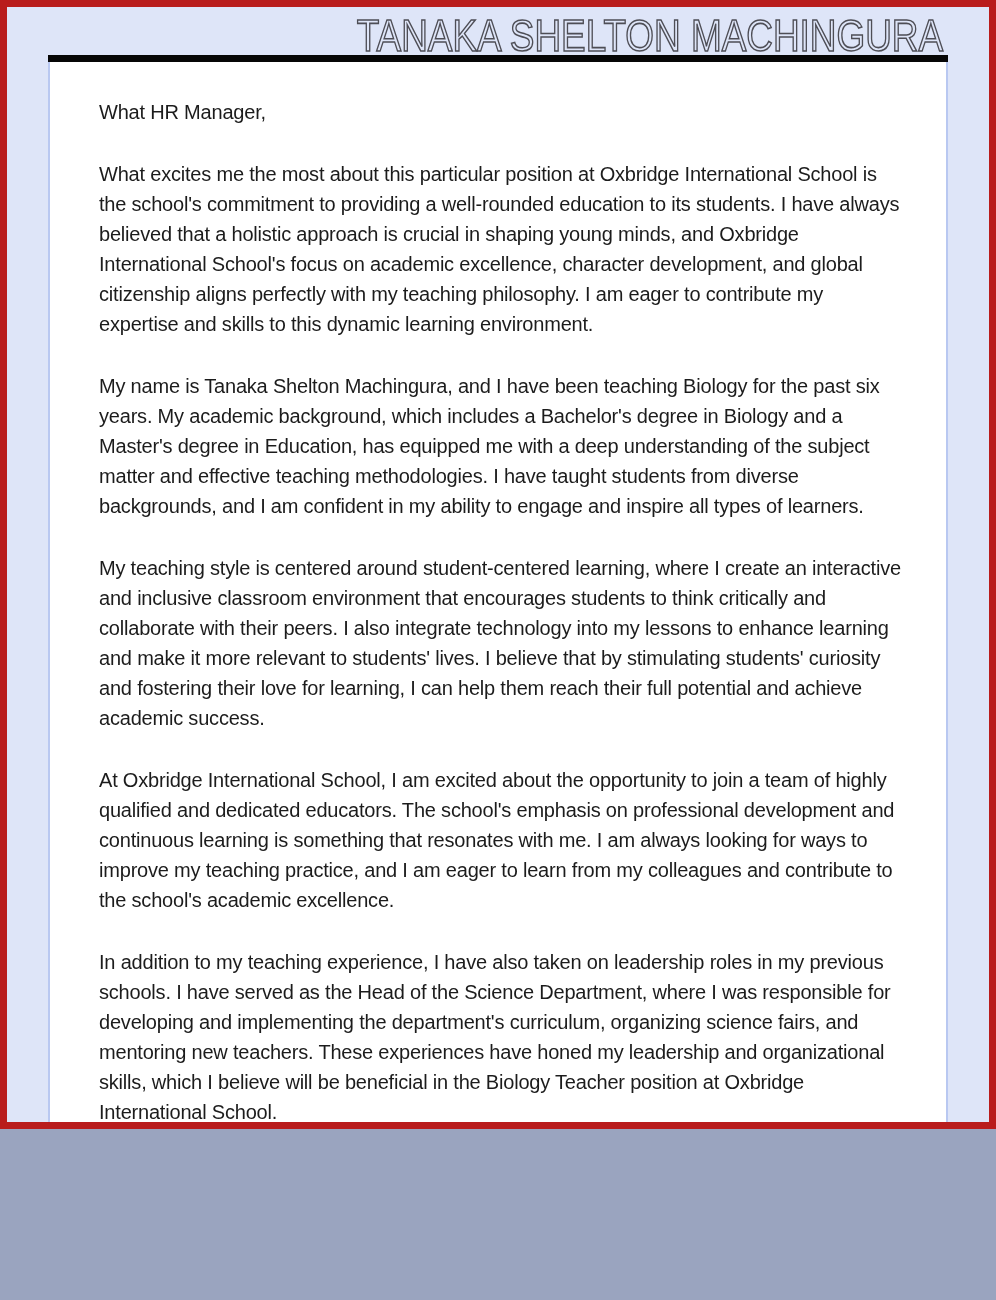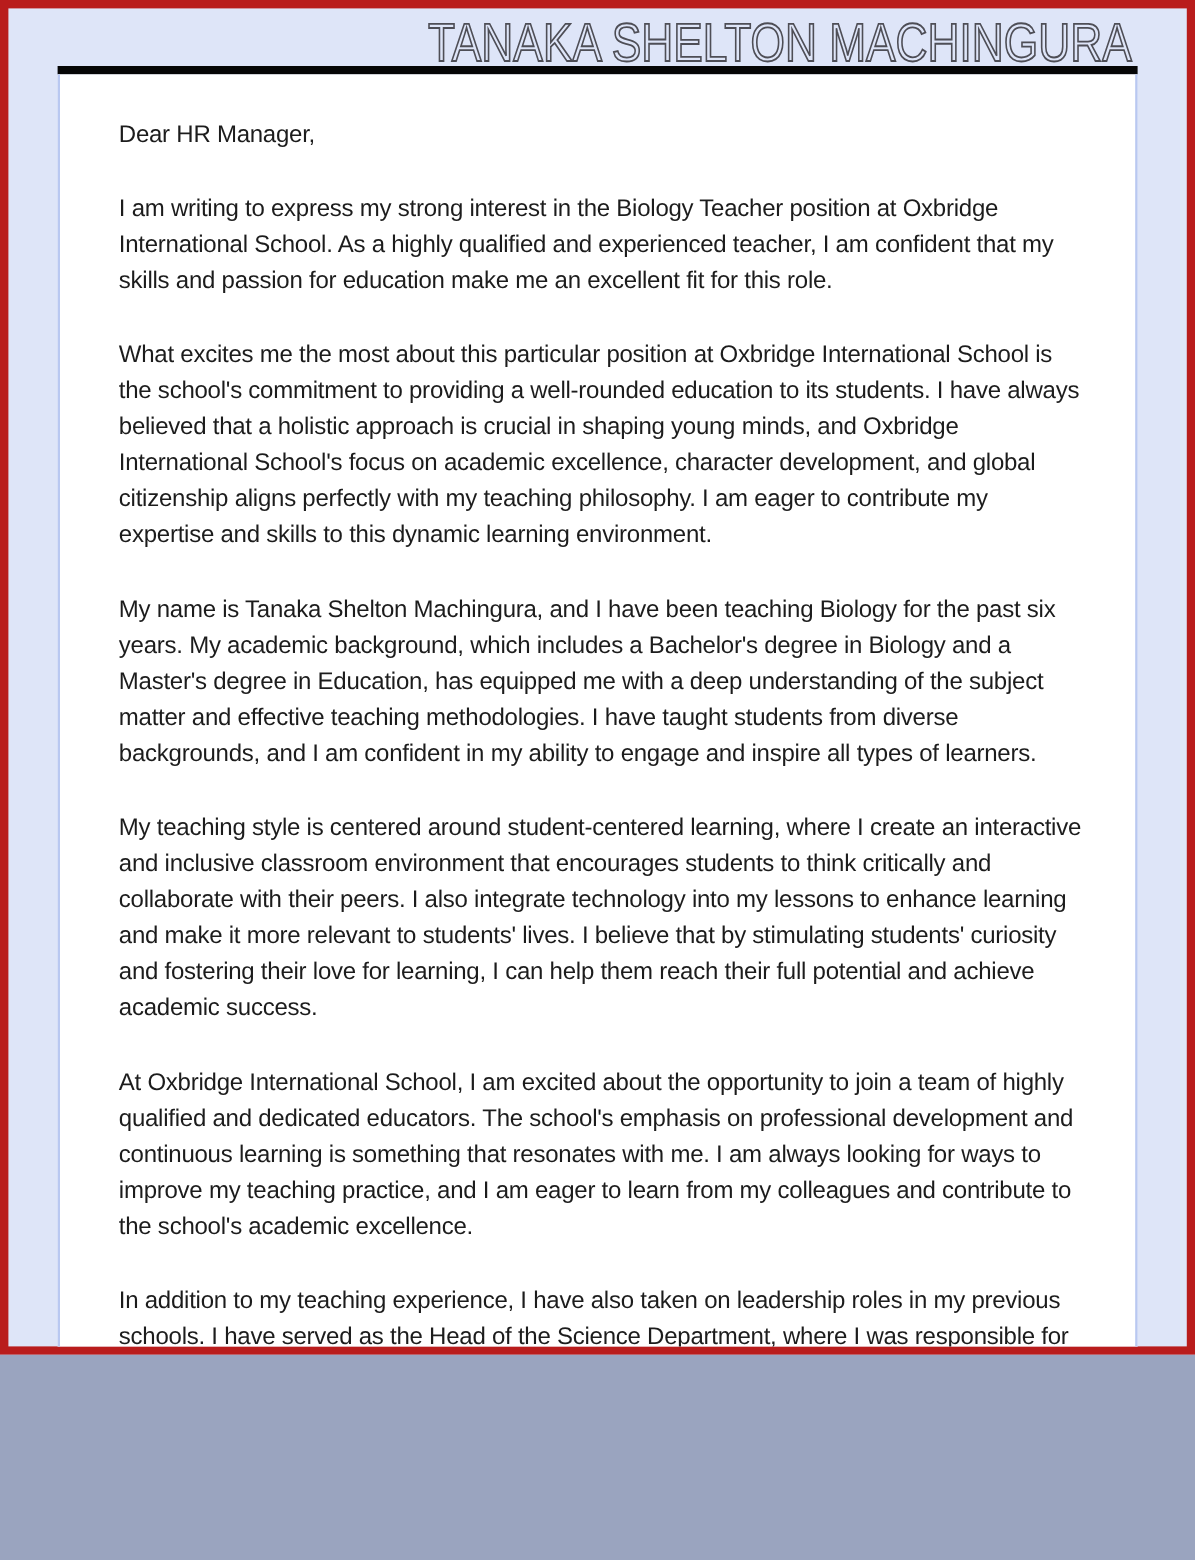--- a/index.html
+++ b/index.html
@@ -83,23 +83,22 @@
 
   <div class="header-name">TANAKA SHELTON MACHINGURA</div>
 
   <div class="top-rule"></div>
 
   <div class="page">
     <span class="watermark">Department.com</span>
   </div>
 
   <div class="letter">
-    <p>Dear HR Manager,</p>
+    <p>What HR Manager,</p>
     <div>
-        <p>I am writing to express my strong interest in the Biology Teacher position at Oxbridge International School. As a highly qualified and experienced teacher, I am confident that my skills and passion for education make me an excellent fit for this role.</p>
         <p>What excites me the most about this particular position at Oxbridge International School is the school's commitment to providing a well-rounded education to its students. I have always believed that a holistic approach is crucial in shaping young minds, and Oxbridge International School's focus on academic excellence, character development, and global citizenship aligns perfectly with my teaching philosophy. I am eager to contribute my expertise and skills to this dynamic learning environment.</p>
         <p>My name is Tanaka Shelton Machingura, and I have been teaching Biology for the past six years. My academic background, which includes a Bachelor's degree in Biology and a Master's degree in Education, has equipped me with a deep understanding of the subject matter and effective teaching methodologies. I have taught students from diverse backgrounds, and I am confident in my ability to engage and inspire all types of learners.</p>
         <p>My teaching style is centered around student-centered learning, where I create an interactive and inclusive classroom environment that encourages students to think critically and collaborate with their peers. I also integrate technology into my lessons to enhance learning and make it more relevant to students' lives. I believe that by stimulating students' curiosity and fostering their love for learning, I can help them reach their full potential and achieve academic success.</p>
         <p>At Oxbridge International School, I am excited about the opportunity to join a team of highly qualified and dedicated educators. The school's emphasis on professional development and continuous learning is something that resonates with me. I am always looking for ways to improve my teaching practice, and I am eager to learn from my colleagues and contribute to the school's academic excellence.</p>
         <p>In addition to my teaching experience, I have also taken on leadership roles in my previous schools. I have served as the Head of the Science Department, where I was responsible for developing and implementing the department's curriculum, organizing science fairs, and mentoring new teachers. These experiences have honed my leadership and organizational skills, which I believe will be beneficial in the Biology Teacher position at Oxbridge International School.</p>
         <p>I am also excited about the prospect of working with the school's diverse student body.</p>
       </div>
   </div>
 
 </div>

